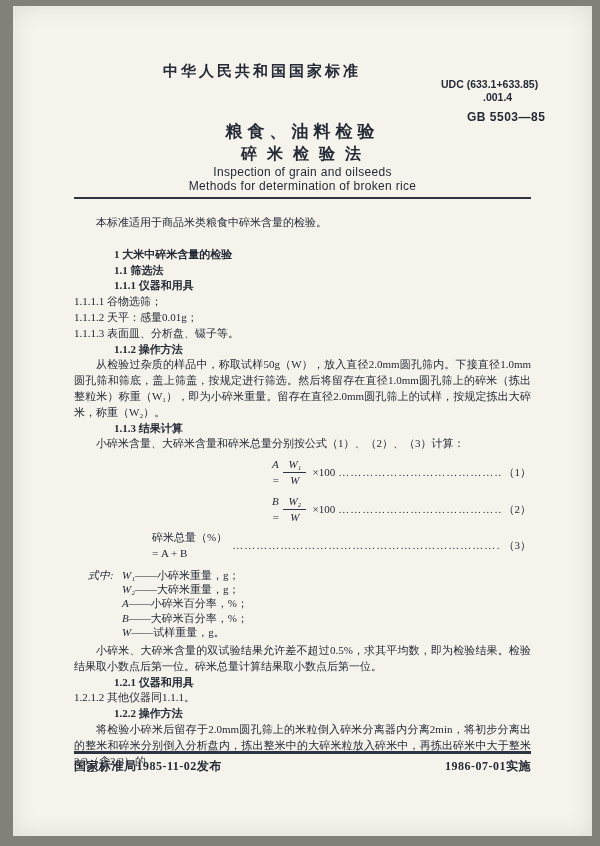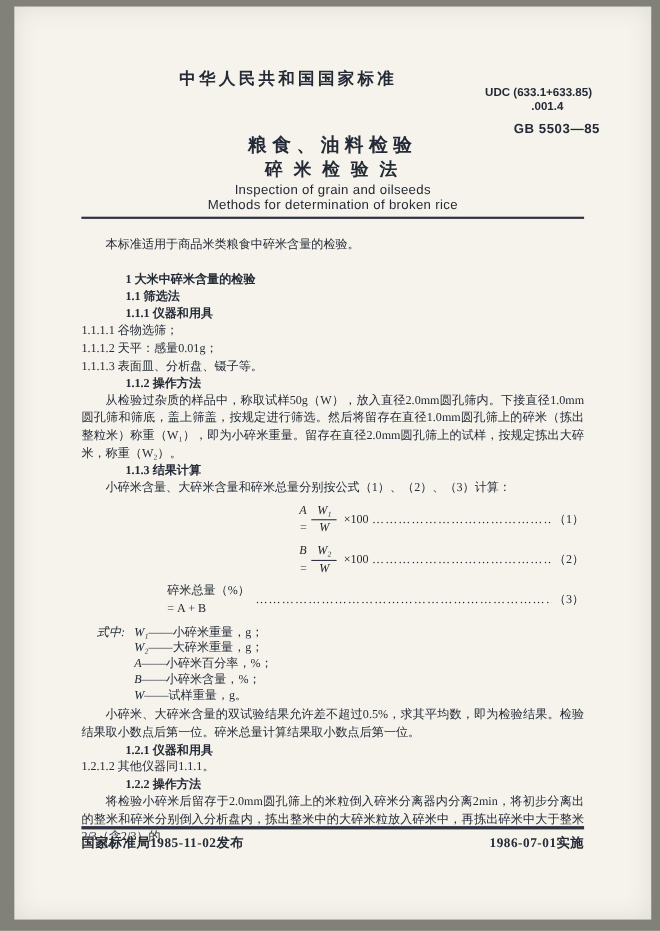--- a/index.html
+++ b/index.html
@@ -159,21 +159,21 @@
         <div class="where-row">
           <span class="wlabel">式中:</span><span class="sym">W₁</span><span>——小碎米重量，g；</span>
         </div>
         <div class="where-row">
           <span class="wlabel"></span><span class="sym">W₂</span><span>——大碎米重量，g；</span>
         </div>
         <div class="where-row">
           <span class="wlabel"></span><span class="sym">A</span><span>——小碎米百分率，%；</span>
         </div>
         <div class="where-row">
-          <span class="wlabel"></span><span class="sym">B</span><span>——小碎米含量，%；</span>
+          <span class="wlabel"></span><span class="sym">B</span><span>——大碎米百分率，%；</span>
         </div>
         <div class="where-row">
           <span class="wlabel"></span><span class="sym">W</span><span>——试样重量，g。</span>
         </div>
       </div>
 
       <p class="para">小碎米、大碎米含量的双试验结果允许差不超过0.5%，求其平均数，即为检验结果。检验结果取小数点后第一位。碎米总量计算结果取小数点后第一位。</p>
 
       <div class="h">1.2.1 仪器和用具</div>
       <div class="line">1.2.1.2 其他仪器同1.1.1。</div>

